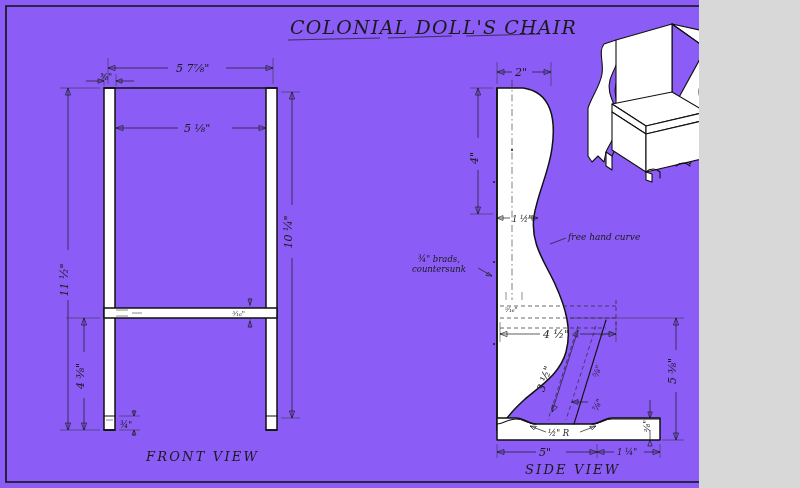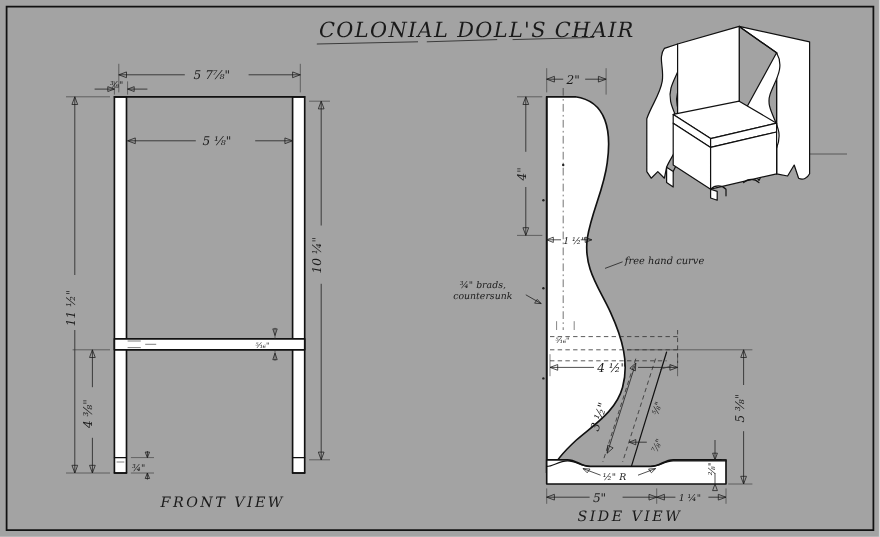--- a/index.html
+++ b/index.html
@@ -3,23 +3,23 @@
 <meta charset="utf-8">
 <title>Colonial Doll's Chair — Plan Drawing</title>
 <style>
   html, body {
     margin: 0;
     padding: 0;
     background: #d8d8d8;
   }
   #sheet {
     position: relative;
-    width: 799px;
+    width: 699px;
     height: 488px;
-    background: #a3a3a3;
+    background: #8b5cf6;
     overflow: hidden;
     font-family: "DejaVu Serif", serif;
   }
   #sheet svg {
     position: absolute;
     left: 0;
     top: 0;
   }
   .hand {
     font-family: "DejaVu Serif", serif;

